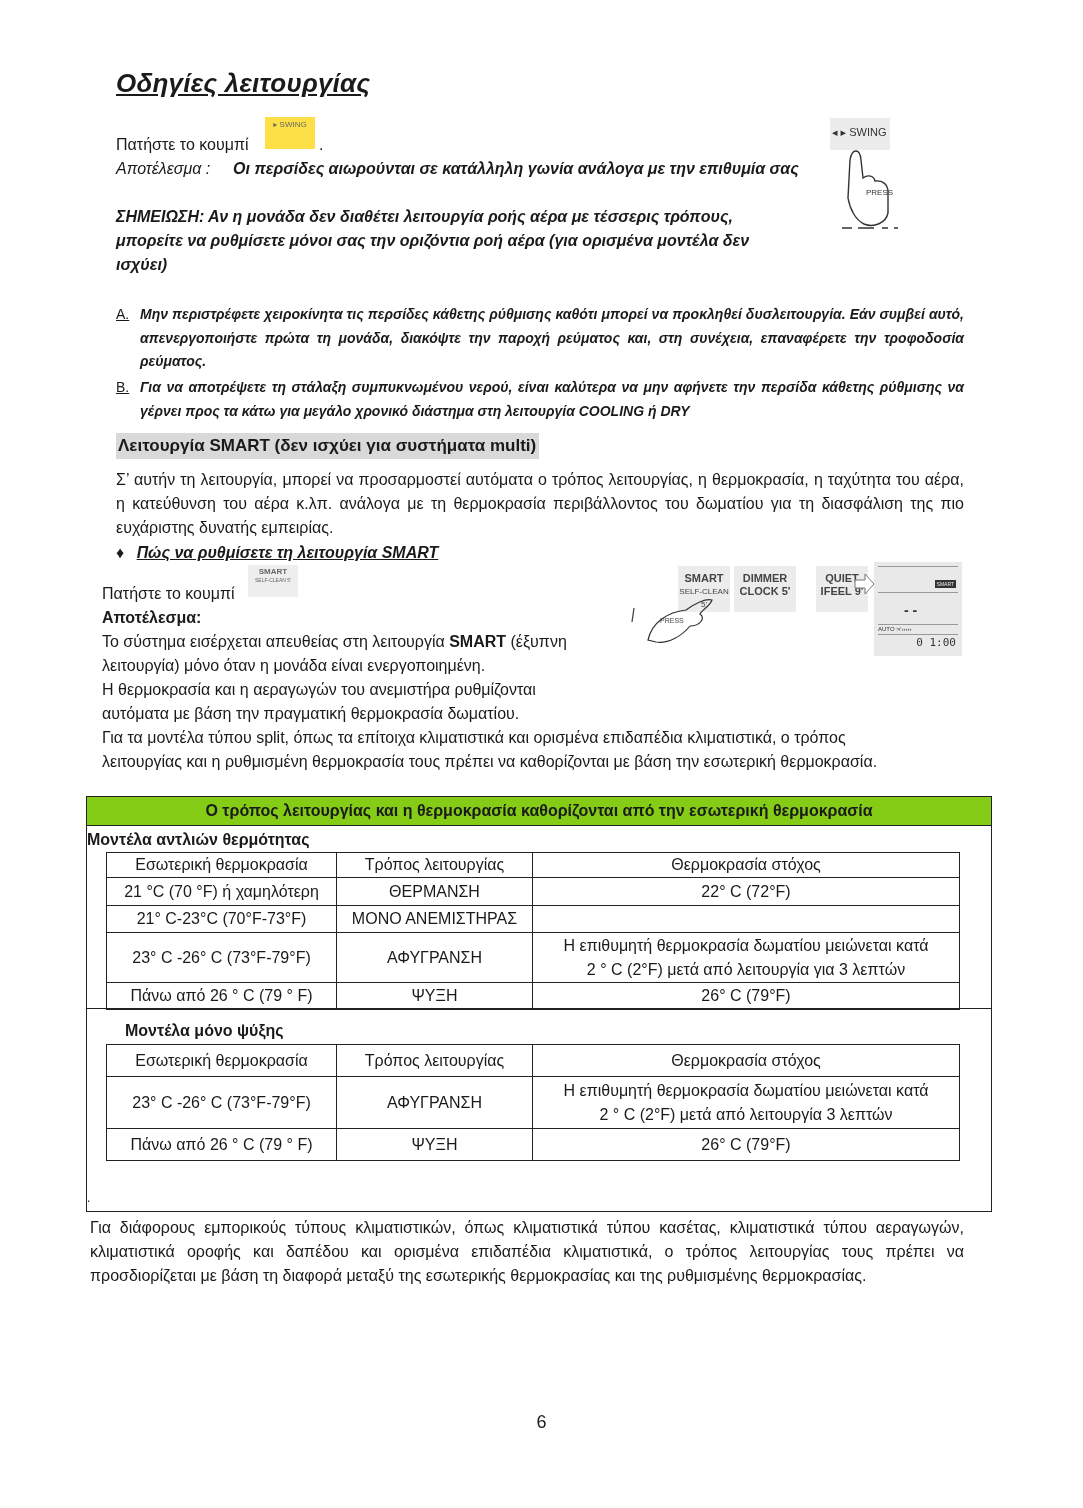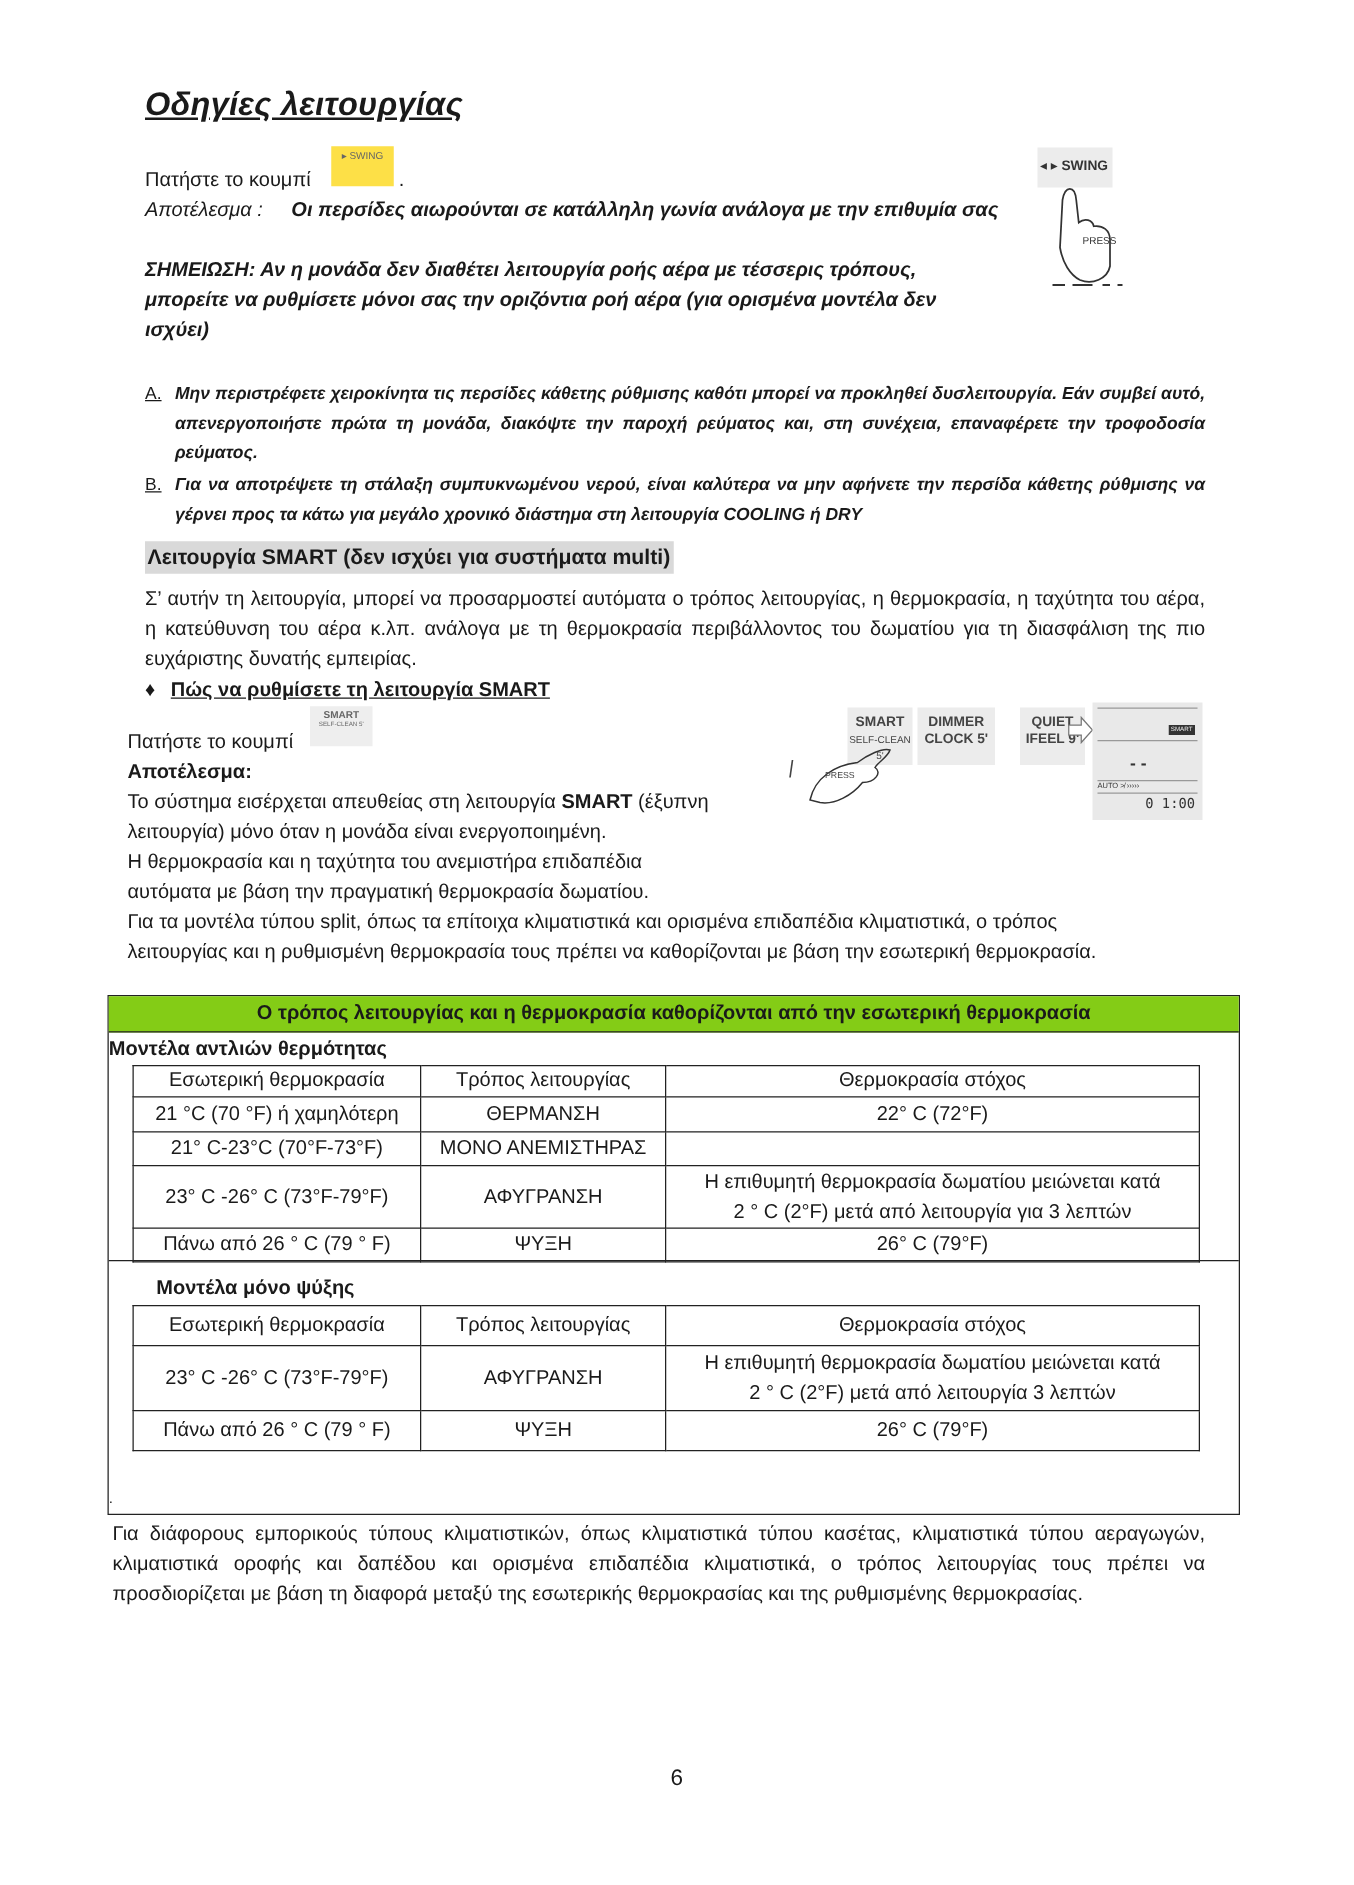--- a/index.html
+++ b/index.html
@@ -12,21 +12,21 @@
   .bold { font-weight:bold; }
   .bi { font-style:italic; font-weight:bold; }
   .just { white-space:normal; text-align:justify; text-align-last:left; }
   .notes { left:116px; width:848px; font-size:14px; line-height:23.5px; font-style:italic; font-weight:bold; }
   .note-item { position:relative; padding-left:24px; text-align:justify; }
   .note-item .letter { position:absolute; left:0; top:0; text-decoration:underline; font-weight:normal; font-style:normal; }
   .section-head { left:116px; top:433px; background:#d9d9d9; padding:1px 3px 1px 2px; font-size:17px; font-weight:bold; line-height:24px; }
   .para { left:116px; width:848px; font-size:16px; line-height:24px; }
   .bullet-line { left:116px; top:541px; font-size:16px; line-height:24px; }
   .bullet-line .diamond { font-style:normal; margin-right:8px; }
-  .bullet-line .u { font-weight:bold; text-decoration:underline; }
+  .bullet-line .u { font-style:italic; font-weight:bold; text-decoration:underline; }
   
   .outer { left:86px; top:796px; width:906px; height:416px; border:1.5px solid #222; box-sizing:border-box; }
   .outer-head { position:absolute; left:0; top:0; width:100%; height:28px; background:#84cc16; border-bottom:1.5px solid #222;
                 text-align:center; font-size:16px; line-height:28px; font-weight:bold; }
   .sub-head { position:absolute; font-size:16px; font-weight:bold; line-height:24px; }
   .sep { position:absolute; left:0; width:100%; border-top:1.5px solid #222; }
   table.inner { position:absolute; border-collapse:collapse; font-size:16px; }
   table.inner td { border:1.3px solid #222; text-align:center; padding:0 4px; line-height:24px; vertical-align:middle; }
   .c1 { width:221px; } .c2 { width:187px; } .c3 { width:418px; }
   .dot { position:absolute; font-size:12px; }
@@ -56,21 +56,21 @@
   <span class="ital">Αποτέλεσμα :</span>
   <span style="display:inline-block;width:14px;"></span>
   <span class="bi">Οι περσίδες αιωρούνται σε κατάλληλη γωνία ανάλογα με την επιθυμία σας</span>
 </div>
 <div class="abs t bi" style="left:116px;top:205px;">ΣΗΜΕΙΩΣΗ: Αν η μονάδα δεν διαθέτει λειτουργία ροής αέρα με τέσσερις τρόπους,</div>
 <div class="abs t bi" style="left:116px;top:229px;">μπορείτε να ρυθμίσετε μόνοι σας την οριζόντια ροή αέρα (για ορισμένα μοντέλα δεν</div>
 <div class="abs t bi" style="left:116px;top:253px;">ισχύει)</div>
 
 <div class="abs swing-big">
   <div style="position:absolute;left:0;top:0;width:60px;height:32px;background:#ececec;"></div>
-  <div style="position:absolute;left:2px;top:8px;font-size:11px;font-weight:bold;color:#333;">◂ ▸ <span>SWING</span></div>
+  <div style="position:absolute;left:2px;top:8px;font-size:11px;font-weight:normal;color:#333;">◂ ▸ <span>SWING</span></div>
   <svg width="72" height="115" style="position:absolute;left:0;top:0;">
     <path d="M20 42 C22 30 30 30 31 42 L33 60 C38 56 44 58 45 63 C52 62 58 66 58 74 L58 95 C56 105 44 110 34 106 C26 102 20 92 18 80 Z" fill="none" stroke="#333" stroke-width="1.4"></path>
     <path d="M12 110 L22 110 M28 110 L44 110 M52 110 L58 110 M64 110 L68 110" stroke="#333" stroke-width="1.6"></path>
   </svg>
   <div style="position:absolute;left:36px;top:70px;font-size:8px;color:#333;">PRESS</div>
 </div>
 
 <div class="abs notes" style="top:303px;">
   <div class="note-item">
     <span class="letter">A.</span>
@@ -94,21 +94,21 @@
 <div class="abs t" style="left:102px;top:582px;">Πατήστε το κουμπί</div>
 <div class="abs smart-small">
   <div style="font-size:8px;font-weight:bold;">SMART</div>
   <div style="font-size:5px;">SELF-CLEAN 5'</div>
 </div>
 <div class="abs t bold" style="left:102px;top:606px;">Αποτέλεσμα:</div>
 <div class="abs t" style="left:102px;top:630px;">
   <span>Το σύστημα εισέρχεται απευθείας στη λειτουργία </span><span class="bold">SMART</span><span> (έξυπνη</span>
 </div>
 <div class="abs t" style="left:102px;top:654px;">λειτουργία) μόνο όταν η μονάδα είναι ενεργοποιημένη.</div>
-<div class="abs t" style="left:102px;top:678px;">Η θερμοκρασία και η ταχύτητα του ανεμιστήρα επιδαπέδια</div>
+<div class="abs t" style="left:102px;top:678px;">Η θερμοκρασία και η αεραγωγών του ανεμιστήρα ρυθμίζονται</div>
 <div class="abs t" style="left:102px;top:702px;">αυτόματα με βάση την πραγματική θερμοκρασία δωματίου.</div>
 
 <div class="abs remote-panel">
   <div class="keybox" style="left:48px;top:6px;width:52px;height:46px;">
     <div style="padding-top:6px;">SMART</div>
     <div style="font-size:8px;font-weight:normal;">SELF-CLEAN 5'</div>
   </div>
   <div class="keybox" style="left:104px;top:6px;width:62px;height:46px;">
     <div style="padding-top:6px;">DIMMER</div>
     <div>CLOCK 5'</div>

